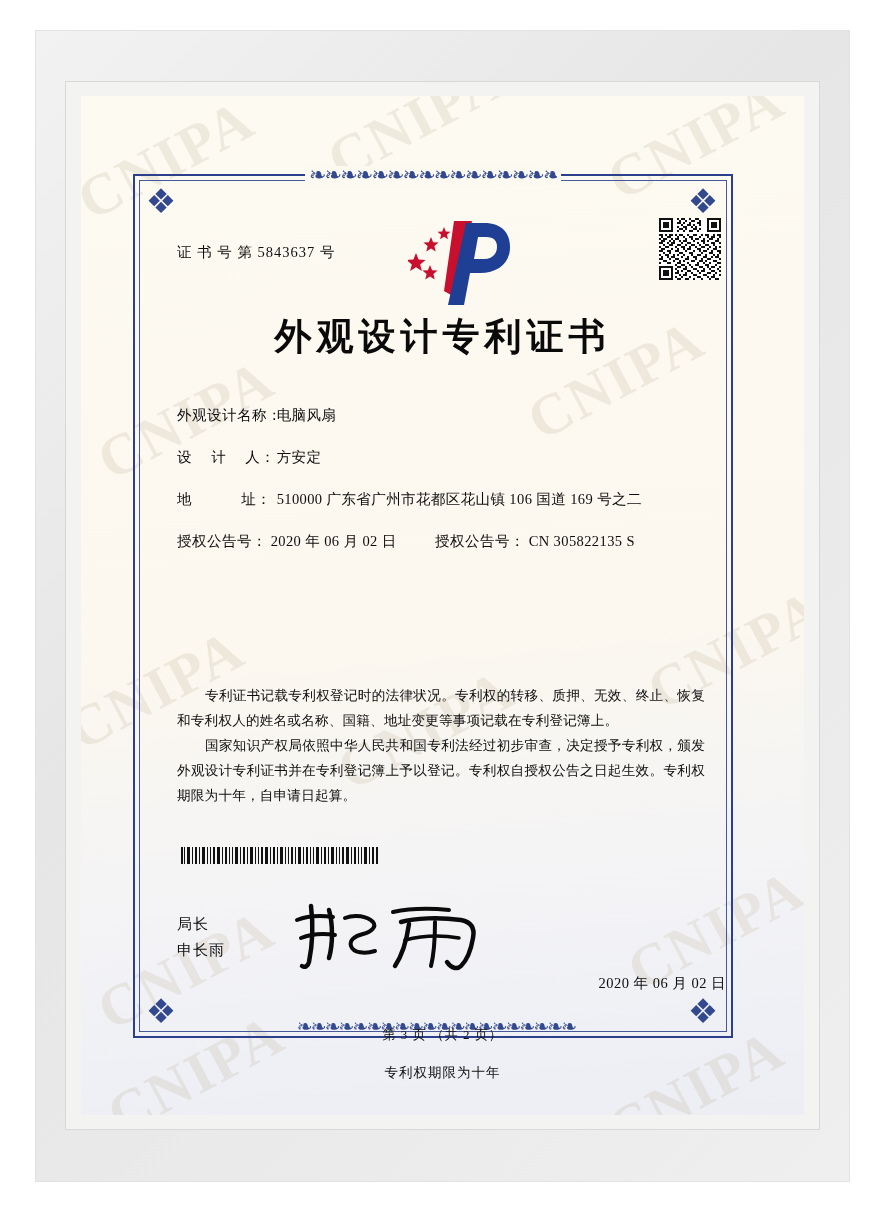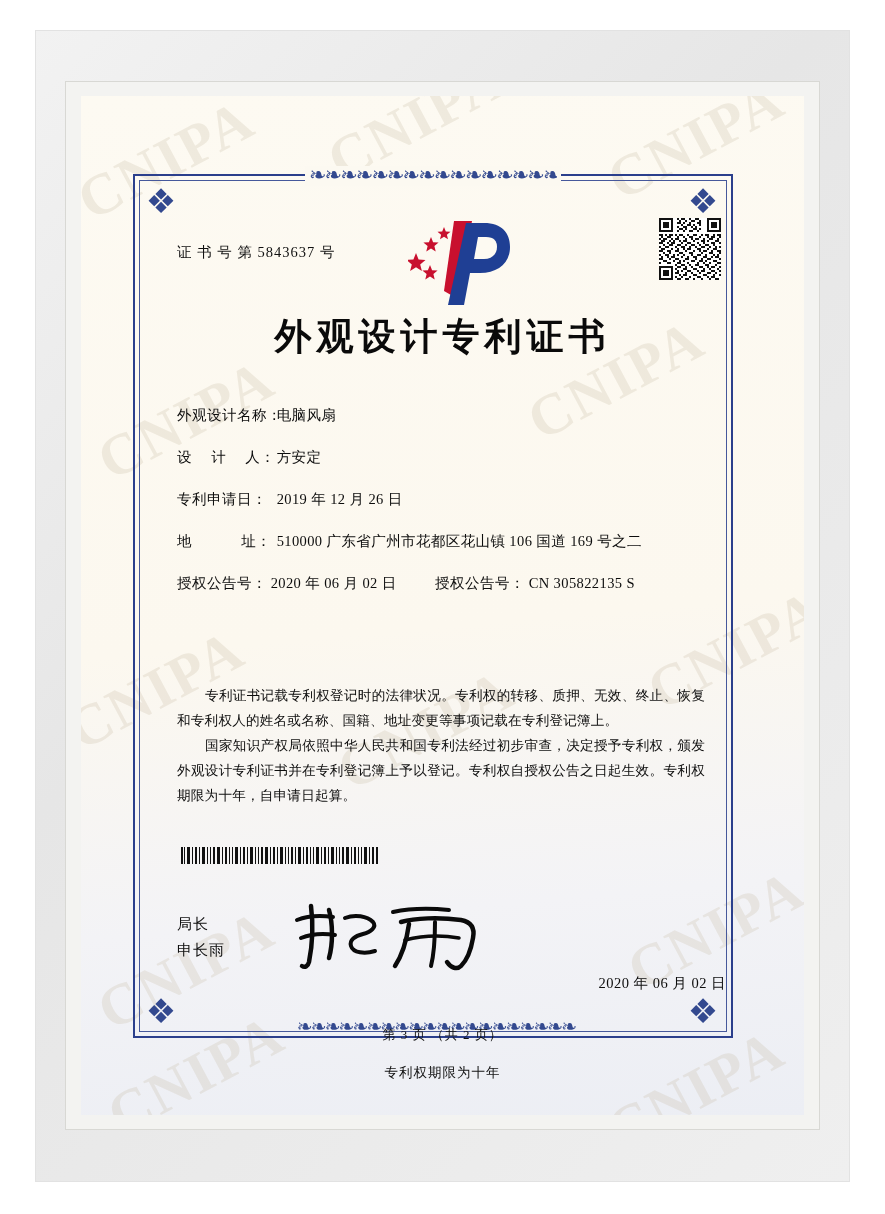--- a/index.html
+++ b/index.html
@@ -562,24 +562,20 @@
     <div class="fields">
       <div class="frow">
         <span class="flabel w-name">外观设计名称：</span>
         <span class="fvalue">电脑风扇</span>
       </div>
       <div class="frow">
         <span class="flabel w-name">设　 计　 人：</span>
         <span class="fvalue">方安定</span>
       </div>
       <div class="frow">
-        <span class="flabel w-name">专利申请日：</span>
-        <span class="fvalue">2019 年 12 月 26 日</span>
-      </div>
-      <div class="frow">
         <span class="flabel w-name">地　　　 址：</span>
         <span class="fvalue">510000 广东省广州市花都区花山镇 106 国道 169 号之二</span>
       </div>
       <div class="frow">
         <span class="flabel">授权公告号：</span>
         <span class="fvalue">2020 年 06 月 02 日</span>
         <span class="inline-second">
           <span class="flabel">授权公告号：</span>
           <span class="fvalue">CN 305822135 S</span>
         </span>

